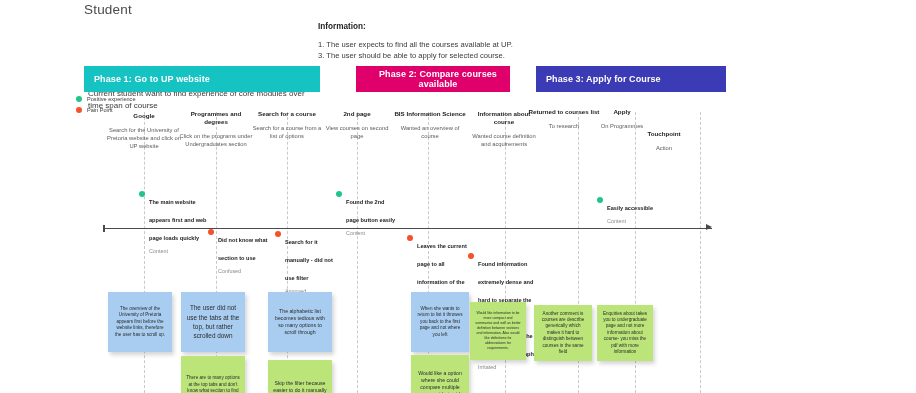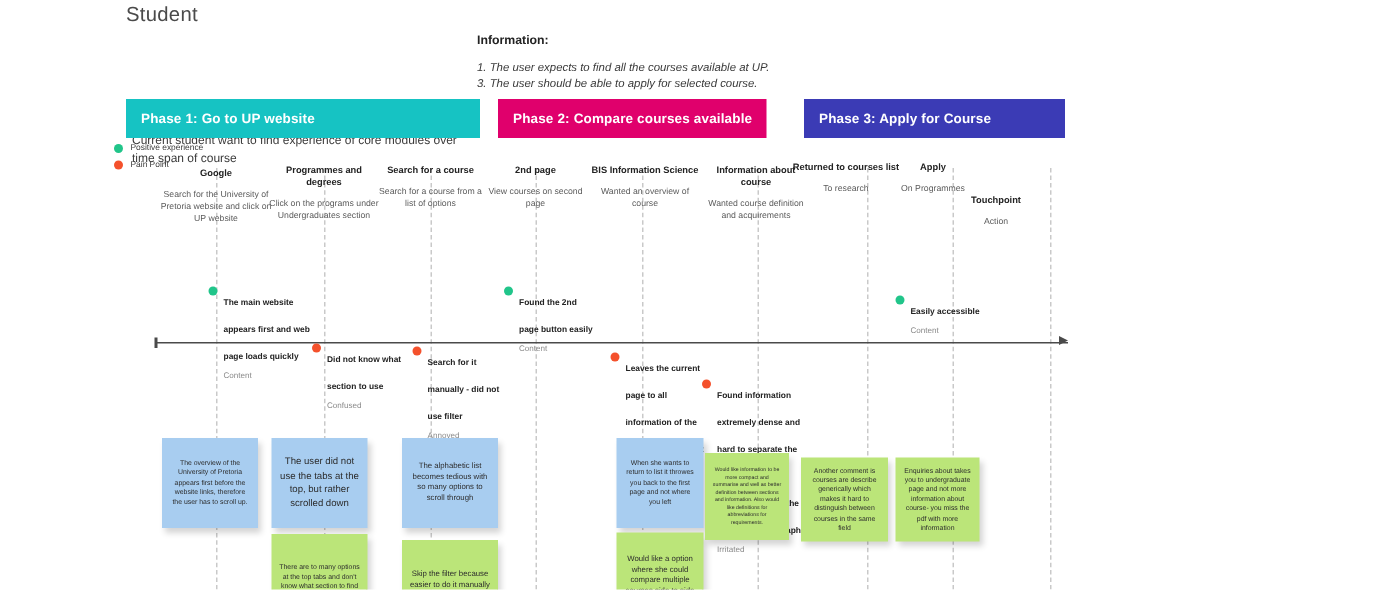--- a/index.html
+++ b/index.html
@@ -15,35 +15,35 @@
 
   
   .persona-title{
     position:absolute;left:84px;top:2px;
     font-size:13.5px;color:#4a4a4a;font-weight:400;letter-spacing:.2px;
   }
   .scenario-block{position:absolute;left:88px;top:22px;width:230px;margin-top:48px;}
   .expect-block{position:absolute;left:318px;top:22px;width:330px;}
   .blk-head{font-size:8.2px;font-weight:bold;color:#232323;margin-bottom:9px;}
   .blk-body{font-size:8px;line-height:12px;color:#3a3a3a;}
-  .expect-list{margin:0;padding:0;list-style:none;font-style:italic;}
+  .expect-list{margin:0;padding:0;list-style:none;}
   .expect-list li{font-size:7.6px;line-height:10.5px;color:#3a3a3a;}
 
   
   .phases{position:absolute;left:84px;top:66px;width:626px;height:26px;}
   .phase{
     position:absolute;top:0;height:26px;
     display:flex;align-items:center;
     color:#fff;font-weight:bold;font-size:9px;
     padding-left:10px;box-sizing:border-box;
     letter-spacing:.1px;
   }
   .phase1{left:0;width:236px;background:#16c3c3;}
-  .phase2{left:248px;width:179px;background:#e0006c;text-align:center;}
-  .phase3{left:452px;width:174px;background:#3b3bb5;text-align:center;}
+  .phase2{left:272px;width:154px;background:#e0006c;text-align:center;}
+  .phase3{left:452px;width:190px;background:#3b3bb5;text-align:center;}
 
   
   .legend{position:absolute;left:76px;top:96px;}
   .legend-row{display:flex;align-items:center;margin-bottom:5px;}
   .legend-dot{width:6px;height:6px;border-radius:50%;margin-right:5px;}
   .dot-pos{background:#21c58a;}
   .dot-pain{background:#f4512c;}
   .legend-label{font-size:5.6px;color:#3a3a3a;}
 
   

